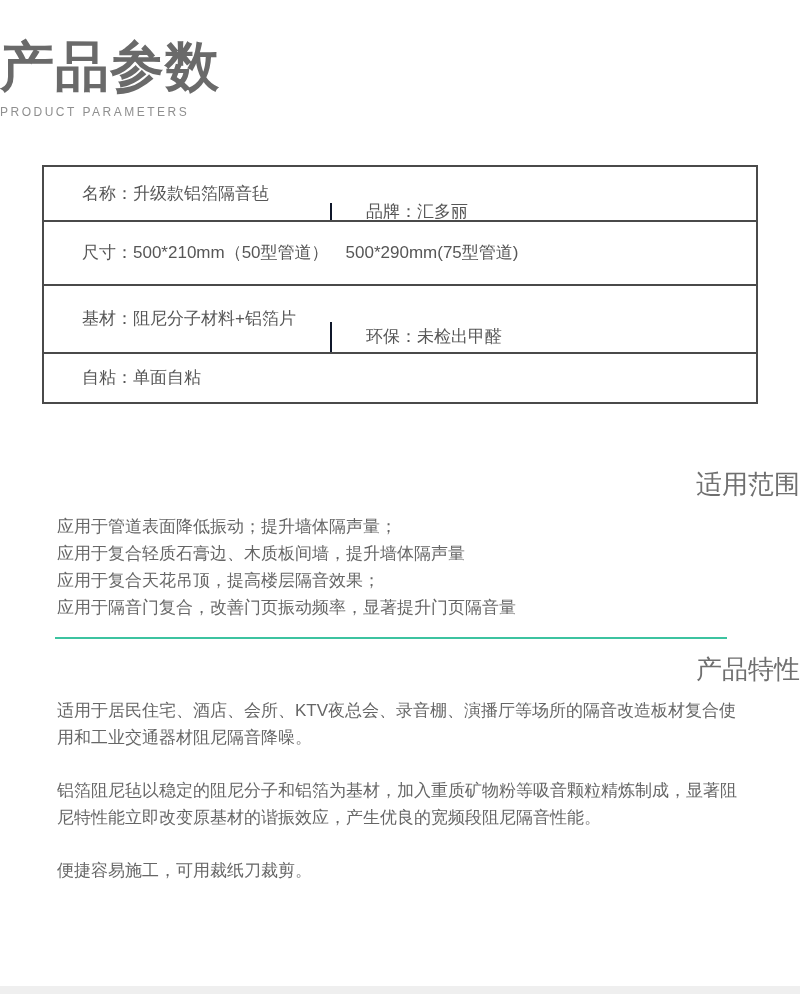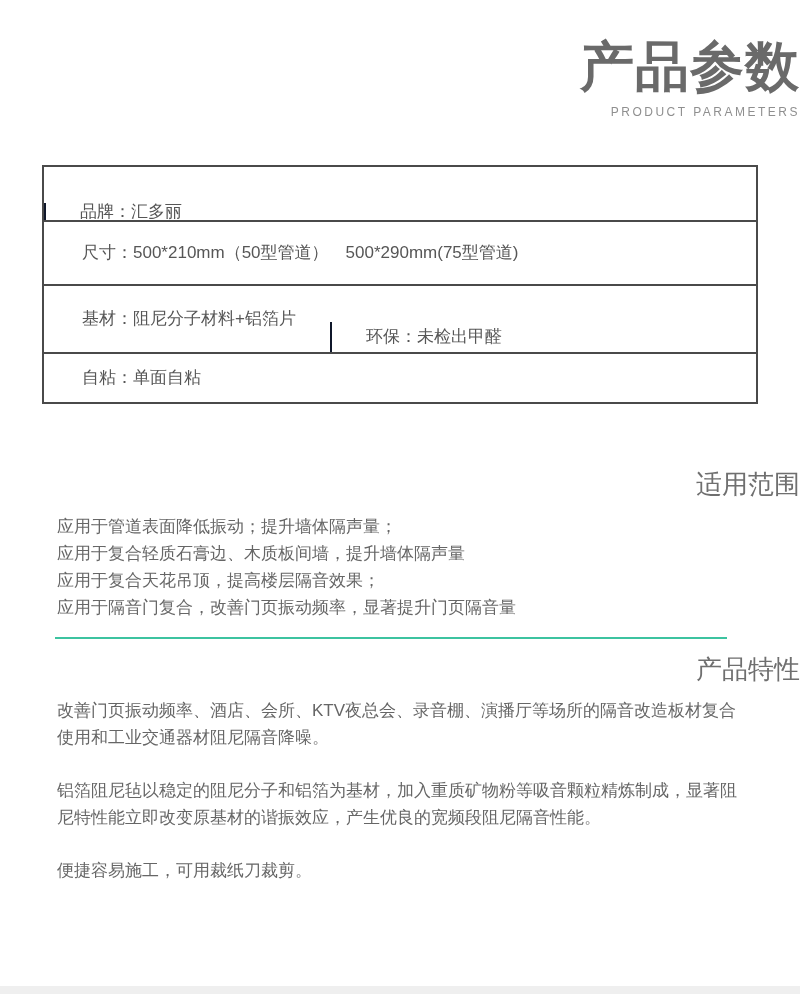--- a/index.html
+++ b/index.html
@@ -8,21 +8,21 @@
 
   .page {
     position: relative;
     width: 800px;
     height: 994px;
     background: #ffffff;
     overflow: hidden;
   }
 
   
-  .header { text-align: right; padding-top: 34px; }
+  .header { text-align: left; padding-top: 34px; }
   .page-title {
     margin: 0;
     font-size: 54px;
     line-height: 1.2;
     font-weight: 700;
     color: #6a6a6a;
     letter-spacing: 1px;
   }
   .page-subtitle {
     margin-top: 6px;
@@ -113,20 +113,21 @@
 
 <div class="page">
 
   <div class="header">
     <h1 class="page-title">产品参数</h1>
     <div class="page-subtitle">PRODUCT PARAMETERS</div>
   </div>
 
   <div class="spec-table">
     <div class="spec-row row-h1">
+      <div class="cell cell-left">名称：升级款铝箔隔音毡</div>
       <div class="cell cell-right">品牌：汇多丽</div>
     </div>
     <div class="spec-row row-h2">
       <div class="cell cell-full cell-multiline">
         <div class="size-line1">尺寸：500*210mm（50型管道）　500*290mm(75型管道)</div>
       </div>
     </div>
     <div class="spec-row row-h3">
       <div class="cell cell-left">基材：阻尼分子材料+铝箔片</div>
       <div class="cell cell-right">环保：未检出甲醛</div>
@@ -144,21 +145,21 @@
       <div class="scope-line">应用于复合天花吊顶，提高楼层隔音效果；</div>
       <div class="scope-line">应用于隔音门复合，改善门页振动频率，显著提升门页隔音量</div>
     </div>
   </div>
 
   <div class="divider-teal"></div>
 
   <div class="section section-features">
     <h2 class="section-heading">产品特性</h2>
     <div class="features-body">
-      <p class="feature-paragraph">改善门页振动频率、酒店、会所、KTV夜总会、录音棚、演播厅等场所的隔音改造板材复合使用和工业交通器材阻尼隔音降噪。</p>
+      <p class="feature-paragraph">适用于居民住宅、酒店、会所、KTV夜总会、录音棚、演播厅等场所的隔音改造板材复合使用和工业交通器材阻尼隔音降噪。</p>
       <p class="feature-paragraph">铝箔阻尼毡以稳定的阻尼分子和铝箔为基材，加入重质矿物粉等吸音颗粒精炼制成，显著阻尼特性能立即改变原基材的谐振效应，产生优良的宽频段阻尼隔音性能。</p>
       <p class="feature-paragraph last">便捷容易施工，可用裁纸刀裁剪。</p>
     </div>
   </div>
 
   <div class="footer-bar"></div>
 
 </div>
 
 </body></html>

